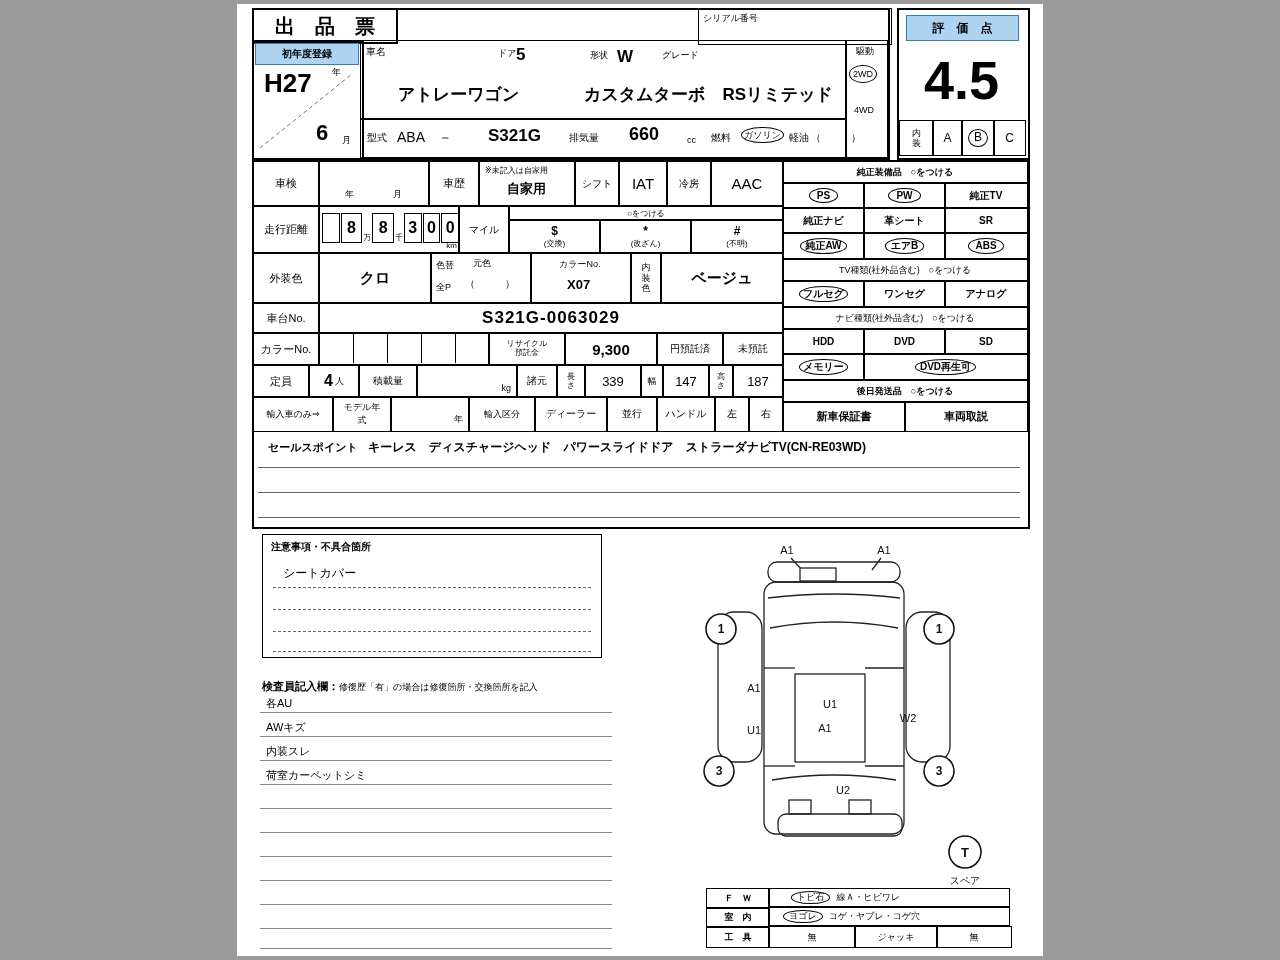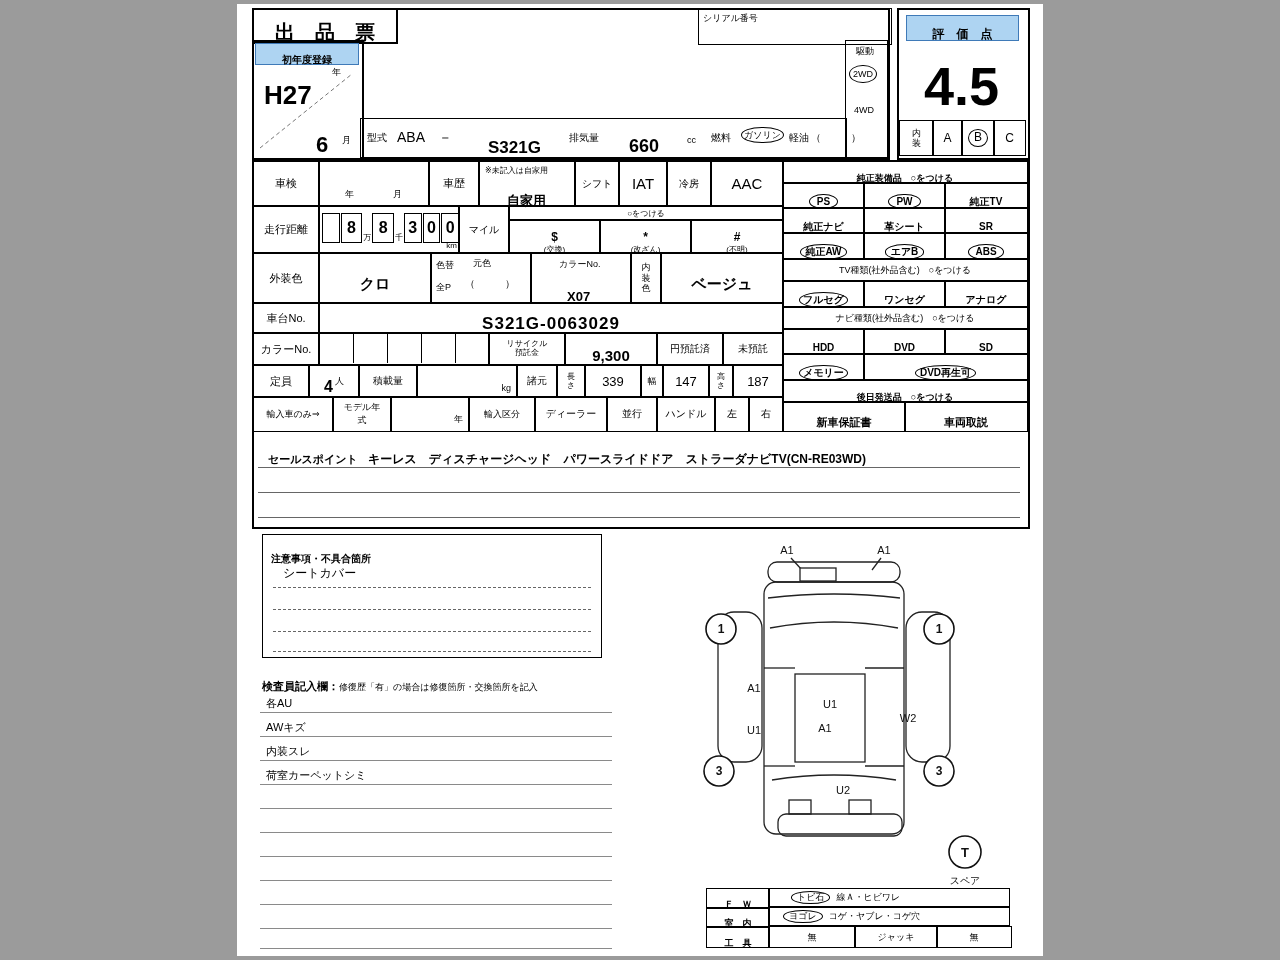--- a/index.html
+++ b/index.html
@@ -8,21 +8,21 @@
   .sheet{position:absolute;left:237px;top:4px;width:806px;height:952px;background:#fff;}
   .a{position:absolute;}
   .bd{border:1px solid #000;}
   .bd2{border:2px solid #000;}
   .fx{display:flex;align-items:center;justify-content:center;}
   .col{flex-direction:column;}
   .s8{font-size:8px}.s9{font-size:9px}.s10{font-size:10px}.s11{font-size:11px}
   .s12{font-size:12px}.s13{font-size:13px}.s14{font-size:14px}.s15{font-size:15px}
   .s16{font-size:16px}.s17{font-size:17px}.s18{font-size:18px}.s20{font-size:20px}
   .s22{font-size:22px}.s26{font-size:26px}.s54{font-size:54px}
-  .bold{font-weight:700;margin-top:12px;}
+  .bold{font-weight:700;}
   .o{display:inline-block;border:1.5px solid #000;border-radius:50%;padding:1px 6px;line-height:1.15;}
   .os{display:inline-block;border:1.2px solid #000;border-radius:50%;padding:0 5px;line-height:1.2;}
   .vt{width:1.15em;line-height:1.15;word-break:break-all;text-align:center;display:block;}
   .lbl-corner{padding:3px 0 0 4px;font-size:9px;}
   .bluehead{background:#aed4f2;border:1px solid #3f7ab8;}
   .dbox{display:inline-block;width:20px;height:28px;border:1px solid #000;font-size:16px;font-weight:700;text-align:center;line-height:28px;}
   .hline{border-top:1px solid #666;height:0;}
   .gline{border-top:1px solid #8a8a8a;height:0;}
   .dline{border-top:1px dashed #666;height:0;}
   svg text{font-family:"Liberation Sans","DejaVu Sans",sans-serif;}
@@ -48,20 +48,30 @@
     </div>
     <svg class="a" style="left:0;top:22px;" width="104" height="90">
       <line x1="6" y1="84" x2="98" y2="10" stroke="#777" stroke-width="1" stroke-dasharray="4 3"></line>
     </svg>
     <span class="a s26 bold" style="left:10px;top:26px;">H27</span>
     <span class="a s9" style="left:78px;top:24px;">年</span>
     <span class="a s22 bold" style="left:62px;top:78px;">6</span>
     <span class="a s9" style="left:88px;top:92px;">月</span>
   </div>
 
+  <div class="a bd" style="left:360px;top:40px;width:485px;height:78px;">
+    <span class="a s10" style="left:5px;top:4px;">車名</span>
+    <span class="a s9" style="left:137px;top:6px;">ドア</span>
+    <span class="a s17 bold" style="left:155px;top:4px;">5</span>
+    <span class="a s9" style="left:229px;top:8px;">形状</span>
+    <span class="a s17 bold" style="left:256px;top:6px;">W</span>
+    <span class="a s9" style="left:301px;top:8px;">グレード</span>
+    <span class="a s17 bold" style="left:37px;top:42px;">アトレーワゴン</span>
+    <span class="a s17 bold" style="left:223px;top:42px;">カスタムターボ　RSリミテッド</span>
+  </div>
 
   <div class="a bd" style="left:845px;top:40px;width:41px;height:116px;">
     <span class="a s9" style="left:10px;top:4px;">駆動</span>
     <span class="a s9 o" style="left:3px;top:24px;padding:3px 3px;">2WD</span>
     <span class="a s9" style="left:8px;top:64px;">4WD</span>
   </div>
 
   <div class="a bd" style="left:360px;top:118px;width:485px;height:38px;">
     <span class="a s10" style="left:6px;top:12px;">型式</span>
     <span class="a s14" style="left:36px;top:10px;">ABA　－</span>

